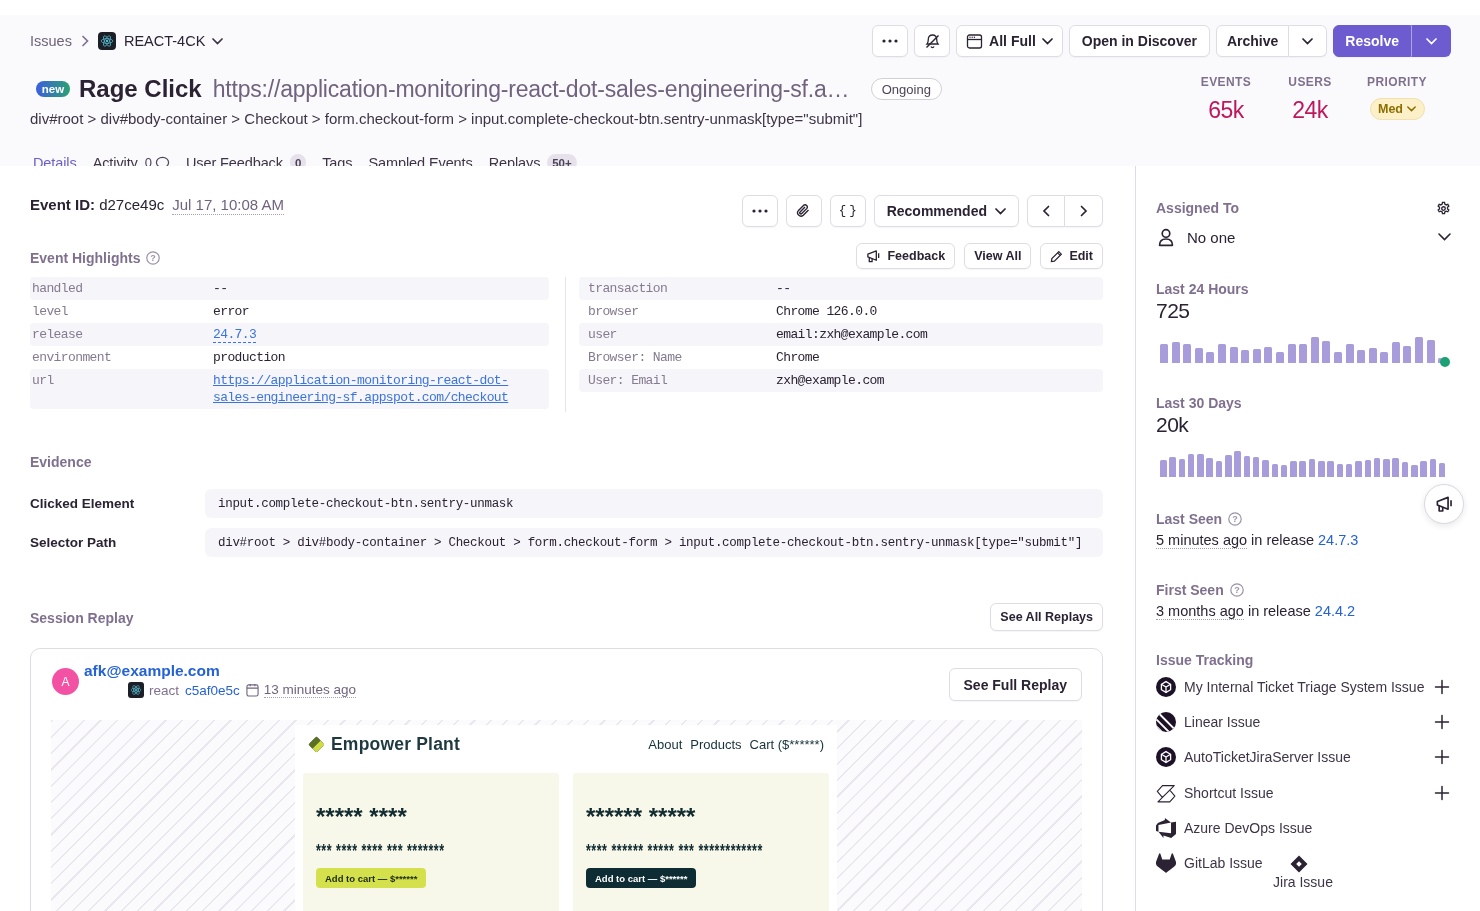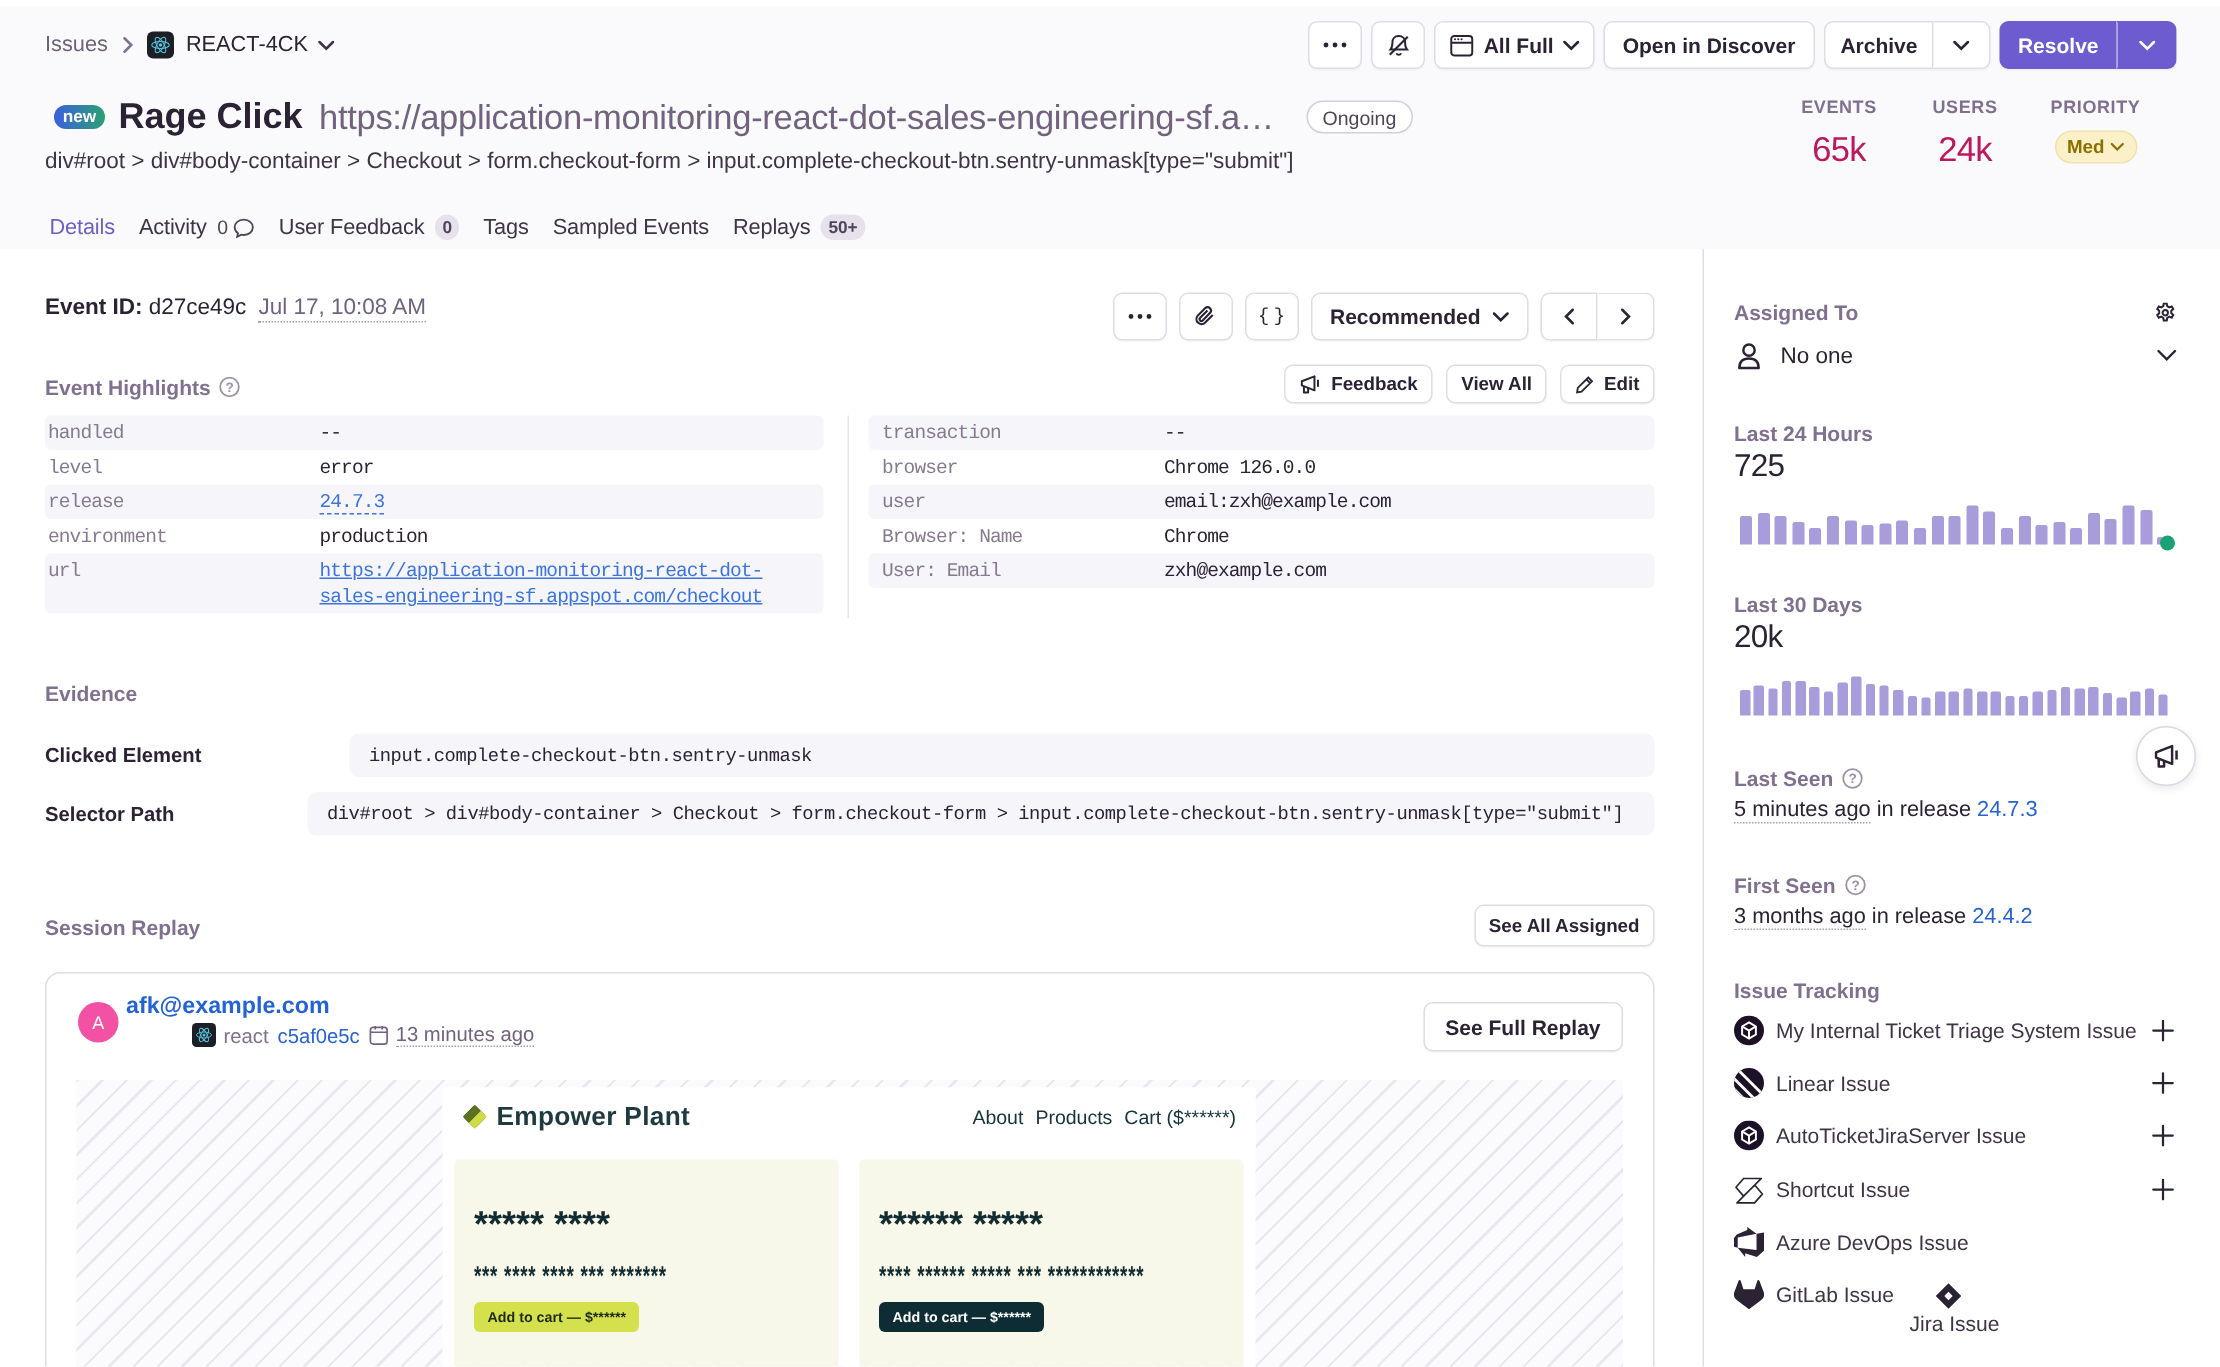--- a/index.html
+++ b/index.html
@@ -8,21 +8,21 @@
   font-family:"Liberation Sans", sans-serif;
   color:#2b2233;
   background:#fff;
   position:relative;
   font-size:14px;
 }
 svg { display:block; }
 
 
 .header {
-  position:absolute; top:4px; left:0; width:1480px; height:168px;
+  position:absolute; top:15px; left:0; width:1480px; height:168px;
   background:#fafafc;
   border-bottom:1px solid #e0dce5;
 }
 .crumbs { position:absolute; left:30px; top:14px; height:24px; display:flex; align-items:center; }
 .crumbs .issues { color:#6e6379; font-size:14.5px; }
 .crumbs .sep { margin:0 9px; color:#80708f; }
 .proj-icon { width:18px; height:18px; border-radius:4px; background:#1c1f26; display:flex; align-items:center; justify-content:center; margin-right:8px; }
 .crumbs .short { color:#2b2233; font-size:14.5px; font-weight:400; }
 .crumbs .chev { margin-left:7px; }
 
@@ -362,31 +362,31 @@
           <span class="v">Chrome</span>
         </div>
       <div class="row alt">
           <span class="k">User: Email</span>
           <span class="v">zxh@example.com</span>
         </div>
     </div>
   </div>
 
   <div class="sec-h evidence-h">Evidence</div>
-  <div class="evid-row" style="top:323px;gap:28px;">
+  <div class="evid-row" style="top:323px;">
       <span class="lab">Clicked Element</span>
       <span class="box">input.complete-checkout-btn.sentry-unmask</span>
     </div>
   <div class="evid-row" style="top:362px;">
       <span class="lab">Selector Path</span>
       <span class="box">div#root &gt; div#body-container &gt; Checkout &gt; form.checkout-form &gt; input.complete-checkout-btn.sentry-unmask[type="submit"]</span>
     </div>
 
   <div class="sec-h sr-h">Session Replay</div>
-  <div class="btn sm sr-btn" style="height:28px;">See All Assigned</div>
+  <div class="btn sm sr-btn" style="height:28px;">See All Replays</div>
 
   <div class="replay-card">
     <div class="rc-head">
       <span class="avatar">A</span>
       <span class="rc-email">afk@example.com</span>
       <span class="rc-meta">
         <span class="mini-icon">
             <svg width="12" height="12" viewBox="0 0 24 24">
               <g stroke="#58c4dc" stroke-width="1.2" fill="none">
                 <ellipse cx="12" cy="12" rx="10" ry="4"></ellipse>

